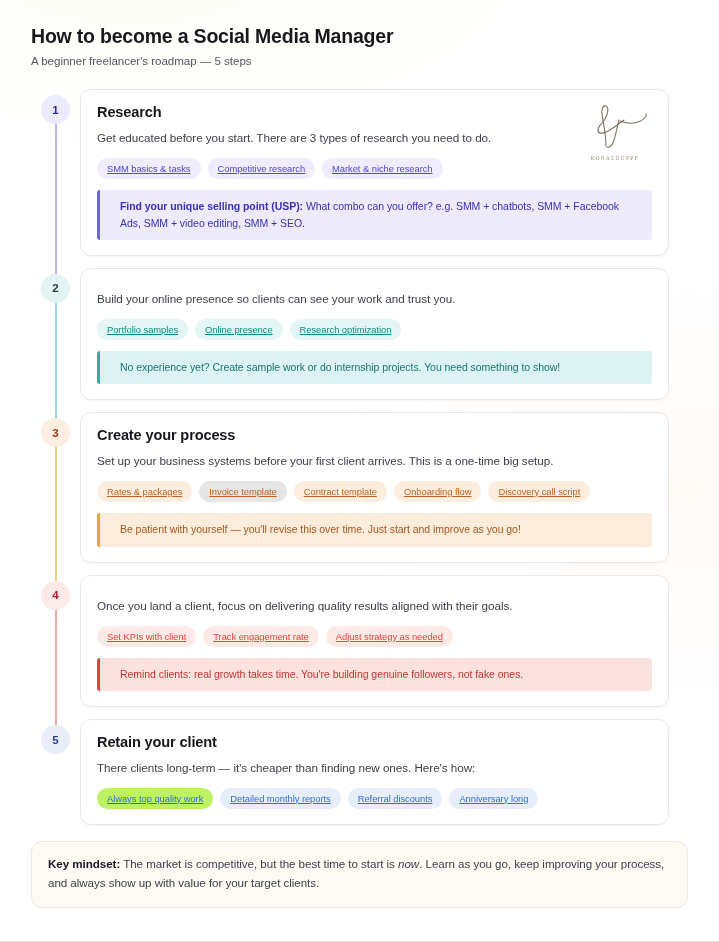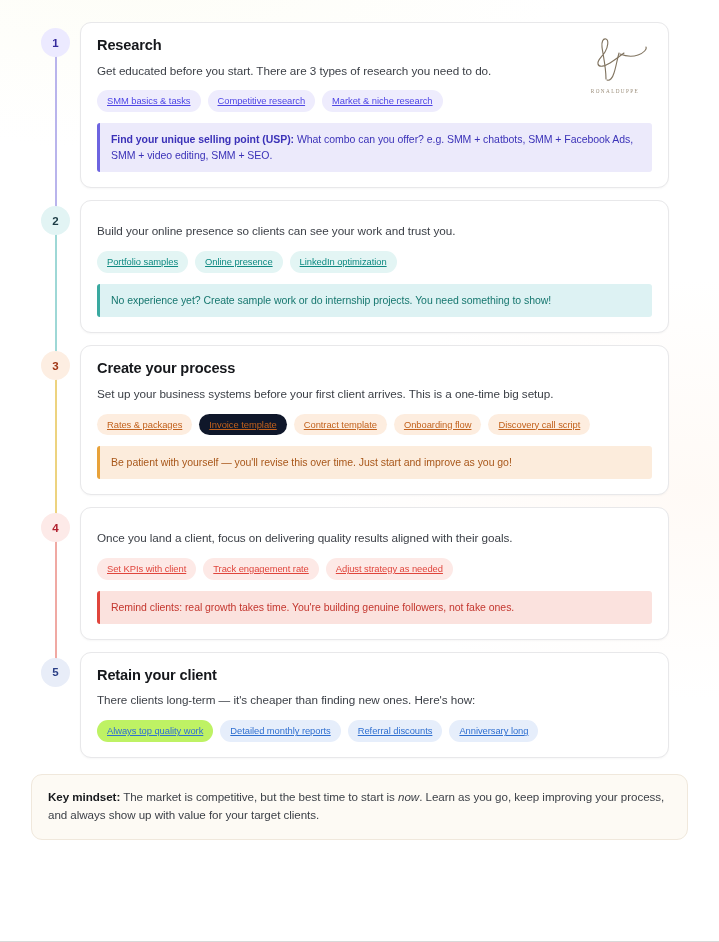--- a/index.html
+++ b/index.html
@@ -130,21 +130,21 @@
     border-radius: 999px;
     white-space: nowrap;
     letter-spacing: -0.05px;
     text-decoration: underline;
   }
 
   .callout {
     margin-top: 11px;
     border-left: 3px solid;
     border-radius: 3px;
-    padding: 8px 11px 9px 11px;
+    padding: 8px 11px 9px 20px;
     font-size: 10.5px;
     line-height: 1.55;
     letter-spacing: -0.05px;
   }
   .callout b { font-weight: bold; }
 
   
   .signature {
     position: absolute;
     top: 10px;
@@ -180,20 +180,24 @@
     letter-spacing: -0.05px;
   }
   .footer b { font-weight: bold; color: #16181c; }
   .footer i { font-style: italic; }
 </style>
 </head>
 <body>
 
 <div class="page">
 
+  <div class="header">
+    <div class="title">How to become a Social Media Manager</div>
+    <div class="subtitle">A beginner freelancer's roadmap — 5 steps</div>
+  </div>
 
   <div class="steps" id="steps-container">
       <div class="step">
         <div class="rail">
           <div class="rail-line" style="background:#b9b4ec"></div>
           <div class="bubble" style="background:#eceaff;color:#342a9c">1</div>
         </div>
         <div class="card">
           <div class="signature">
             <svg width="78" height="54" viewBox="0 0 78 54" fill="none">
@@ -216,36 +220,36 @@
       <div class="step">
         <div class="rail">
           <div class="rail-line" style="background:#9ed8d6"></div>
           <div class="bubble" style="background:#e2f4f4;color:#1b3b44">2</div>
         </div>
         <div class="card">
           <div class="card-desc">Build your online presence so clients can see your work and trust you.</div>
           <div class="tags">
             <span class="tag" style="background:#e3f5f4;color:#0e8a82">Portfolio samples</span>
             <span class="tag" style="background:#e3f5f4;color:#0e8a82">Online presence</span>
-            <span class="tag" style="background:#e3f5f4;color:#0e8a82">LinkedIn optimization</span>
+            <span class="tag" style="background:#e3f5f4;color:#0e8a82">Research optimization</span>
           </div>
           <div class="callout" style="background:#ddf2f3;border-left-color:#3aa9a0;color:#16776f"><span>No experience yet? Create sample work or do internship projects. You need something to show!</span></div>
         </div>
       </div>
       <div class="step">
         <div class="rail">
           <div class="rail-line" style="background:#edd37f"></div>
           <div class="bubble" style="background:#fdeee2;color:#a03615">3</div>
         </div>
         <div class="card">
           <div class="card-title">Create your process</div>
           <div class="card-desc">Set up your business systems before your first client arrives. This is a one-time big setup.</div>
           <div class="tags">
             <span class="tag" style="background:#fdeddf;color:#c2611c">Rates &amp; packages</span>
-            <span class="tag" style="background:#0f172a;color:#c2611c">Invoice template</span>
+            <span class="tag" style="background:#e5e5e5;color:#c2611c">Invoice template</span>
             <span class="tag" style="background:#fdeddf;color:#c2611c">Contract template</span>
             <span class="tag" style="background:#fdeddf;color:#c2611c">Onboarding flow</span>
             <span class="tag" style="background:#fdeddf;color:#c2611c">Discovery call script</span>
           </div>
           <div class="callout" style="background:#fcecdc;border-left-color:#e8a23a;color:#a8571a"><span>Be patient with yourself — you'll revise this over time. Just start and improve as you go!</span></div>
         </div>
       </div>
       <div class="step">
         <div class="rail">
           <div class="rail-line" style="background:#f0a9a3"></div>

